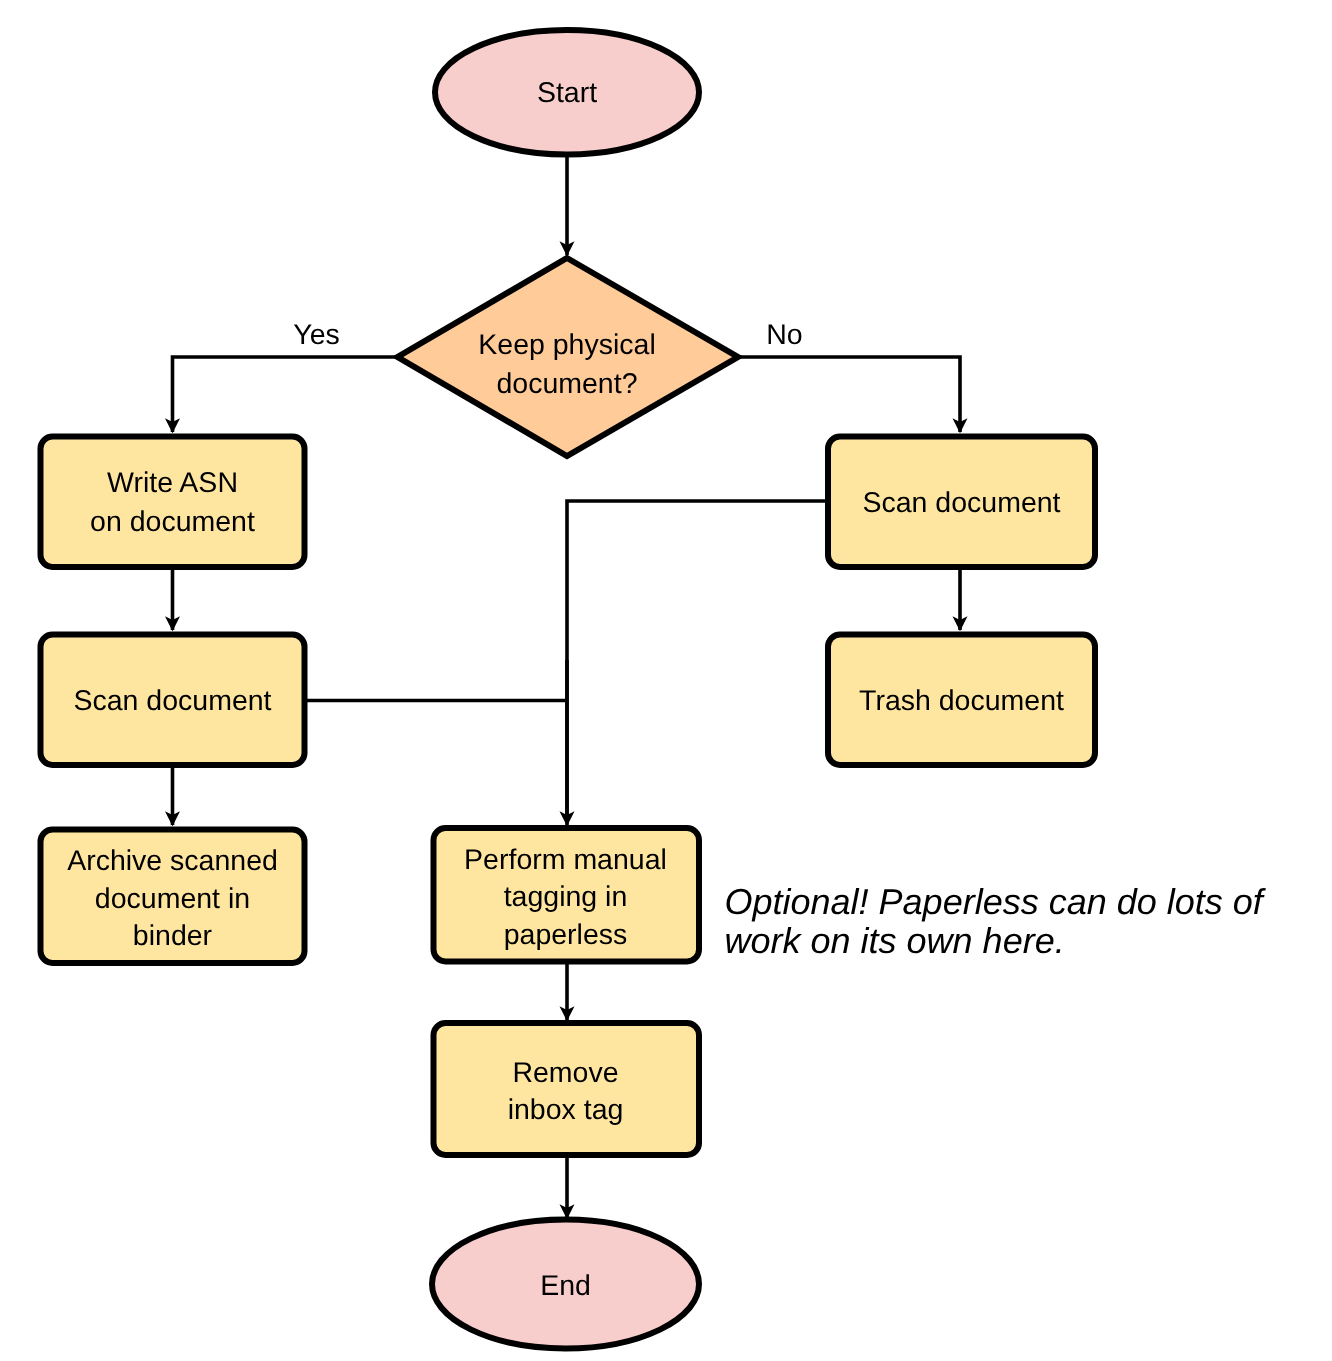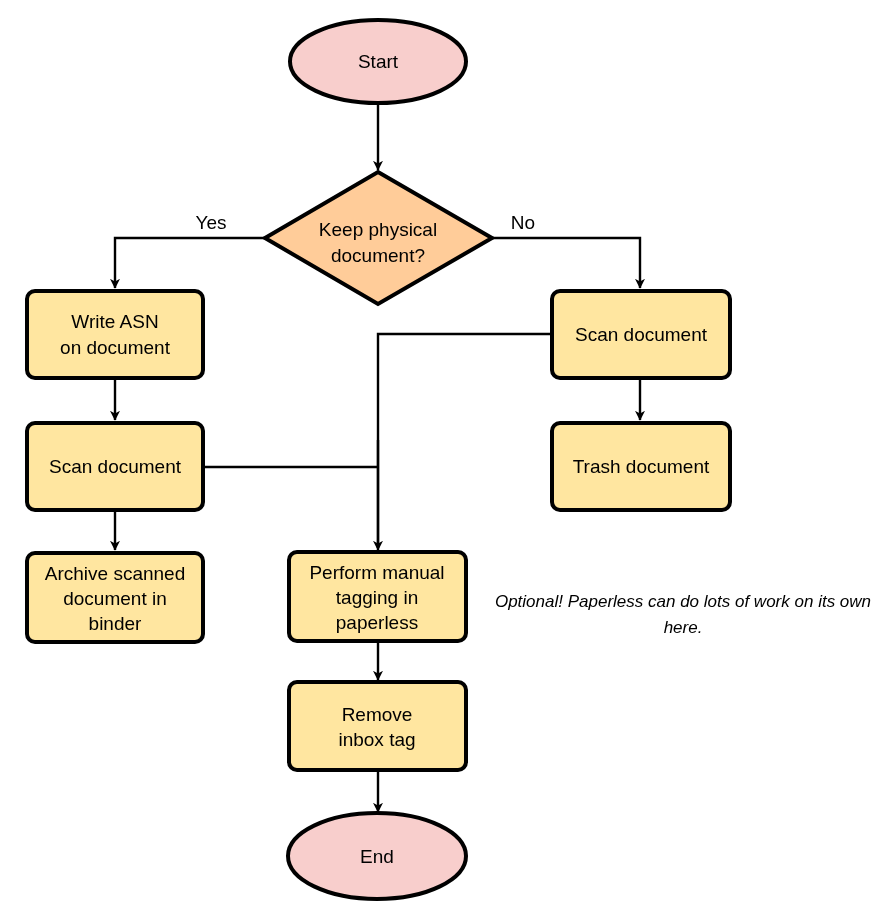--- a/index.html
+++ b/index.html
@@ -50,25 +50,24 @@
   }
   .edge-line {
     stroke: #000000;
     stroke-width: 2.4;
     fill: none;
   }
   .note-block {
     position: absolute;
     font-family: "Liberation Sans", sans-serif;
     font-style: italic;
-    font-size: 17px;
+    font-size: 24px;
     line-height: 26px;
     color: #000000;
     white-space: pre-line;
-    text-align: center;
   }
 </style>
 </head>
 <body>
 
 <div id="flow-root">
 
   <svg id="flow-svg" viewBox="0 0 888 907">
     <defs>
       <marker id="arrowhead" markerWidth="12" markerHeight="12" refX="9.2" refY="5" orient="auto" markerUnits="userSpaceOnUse">

